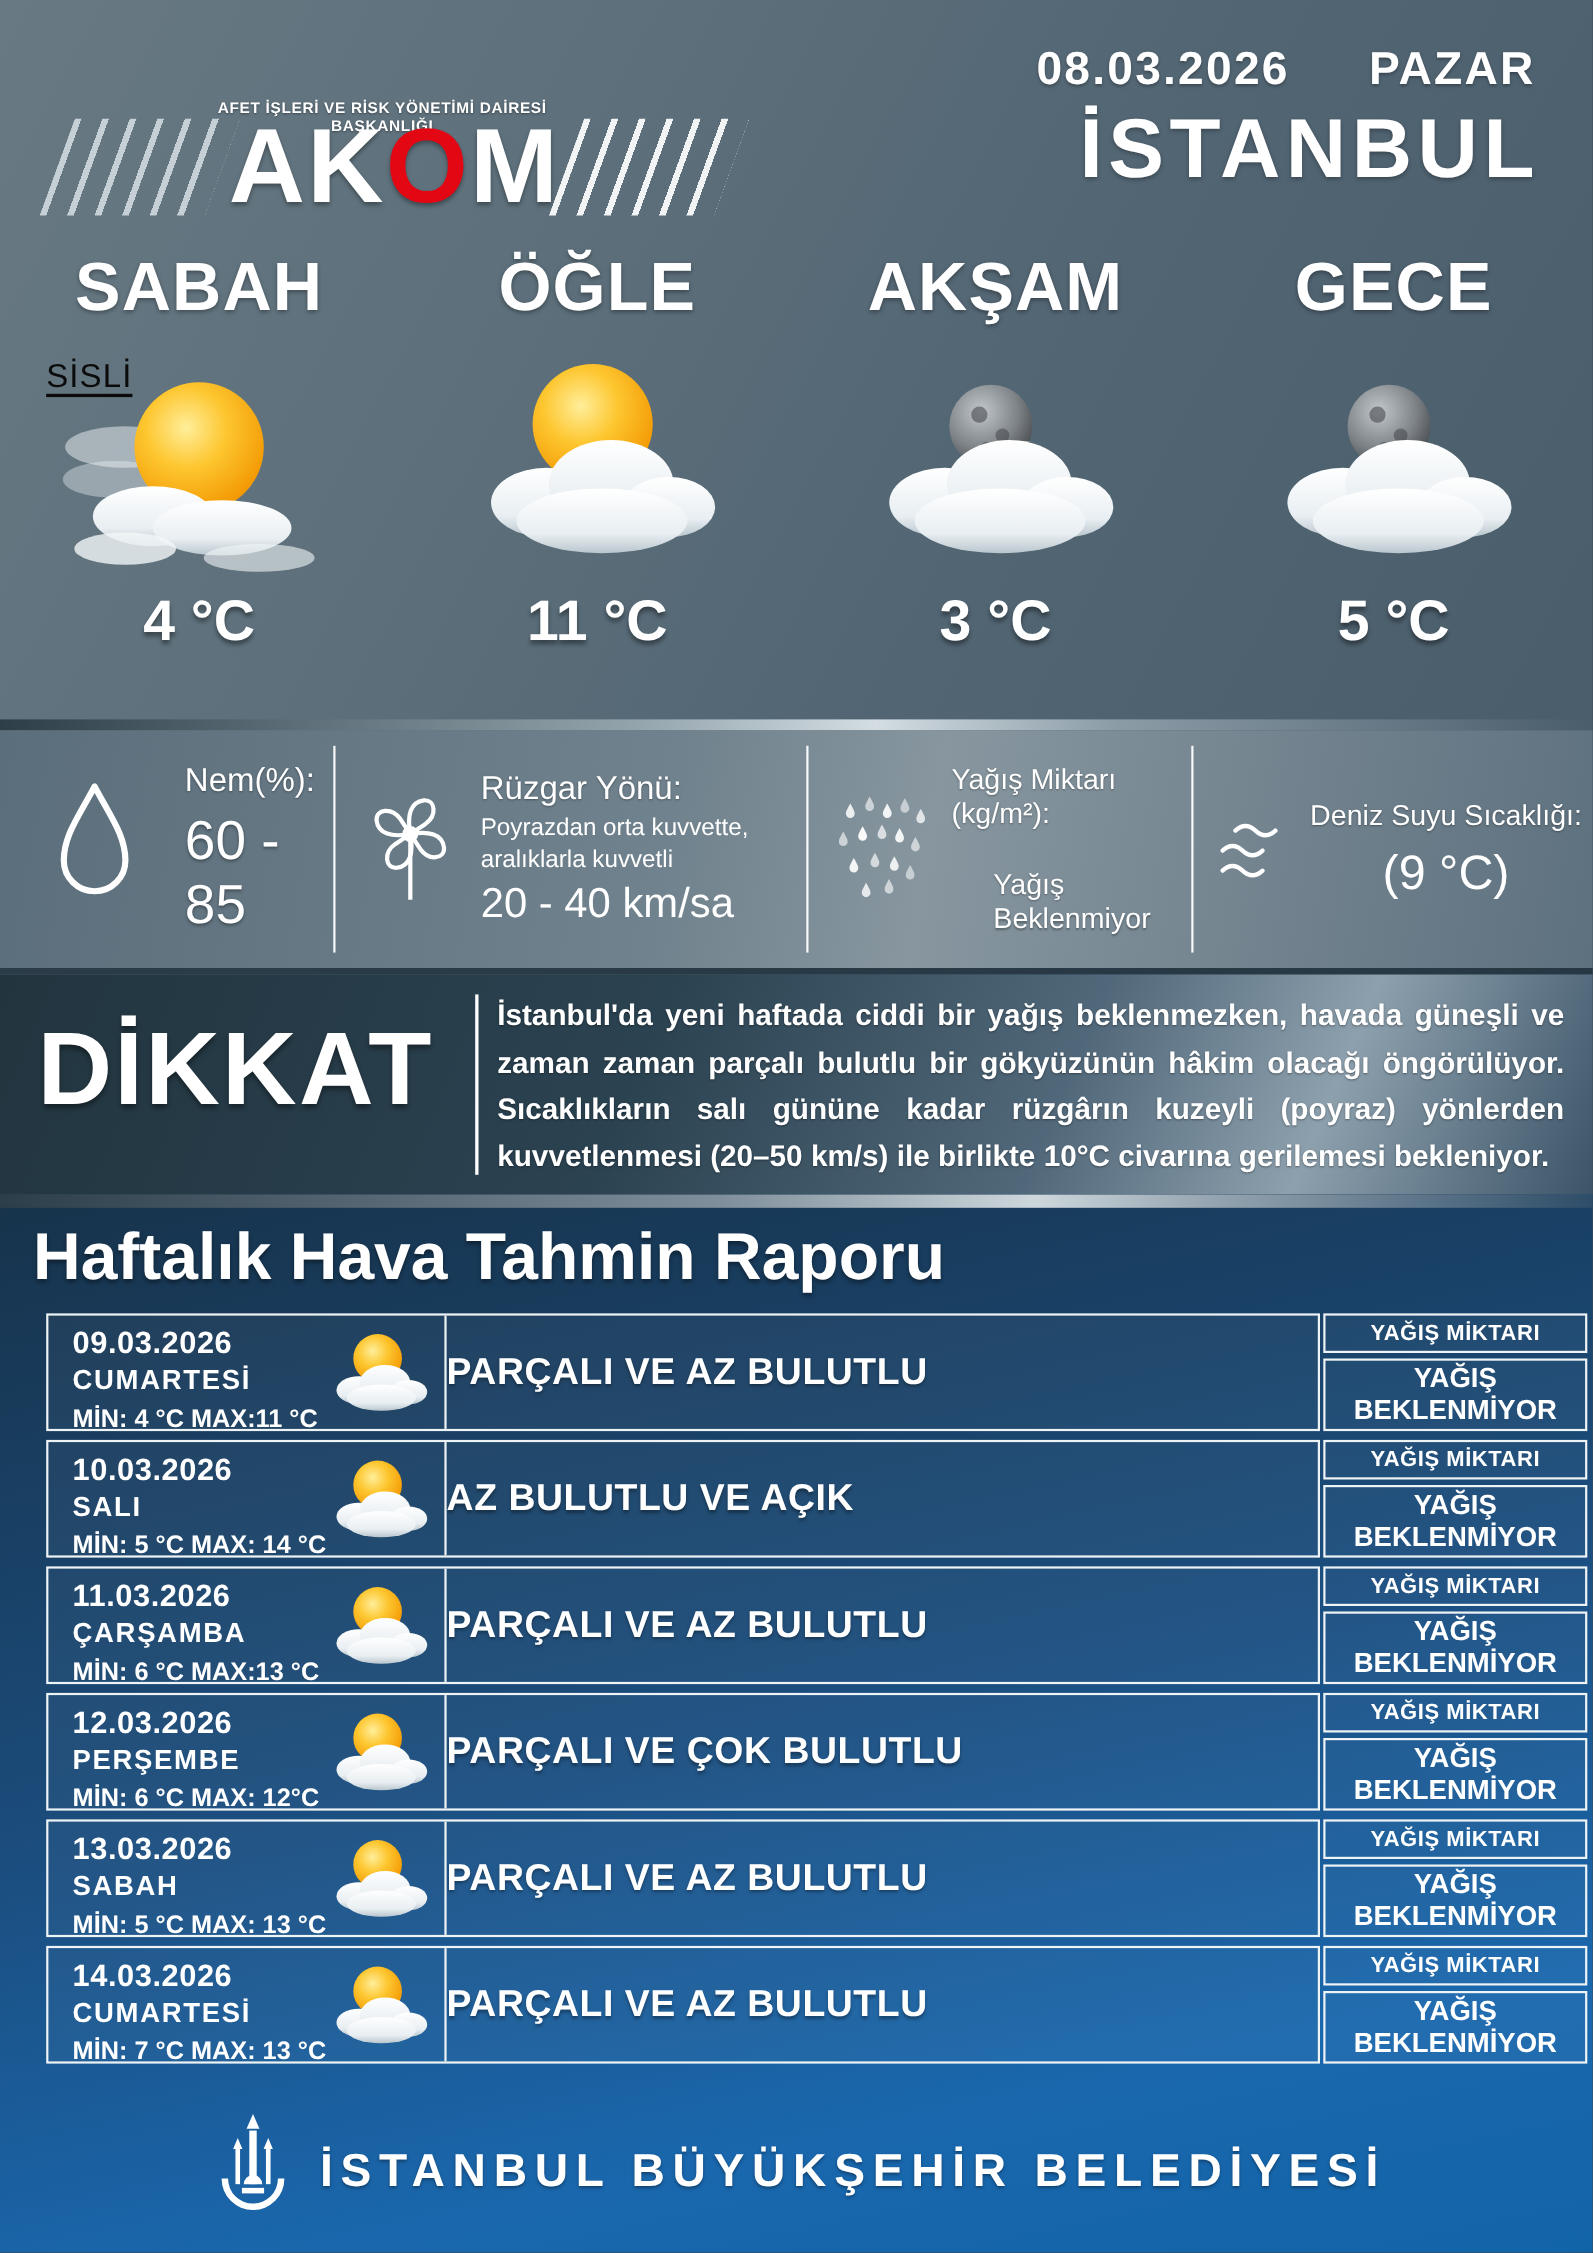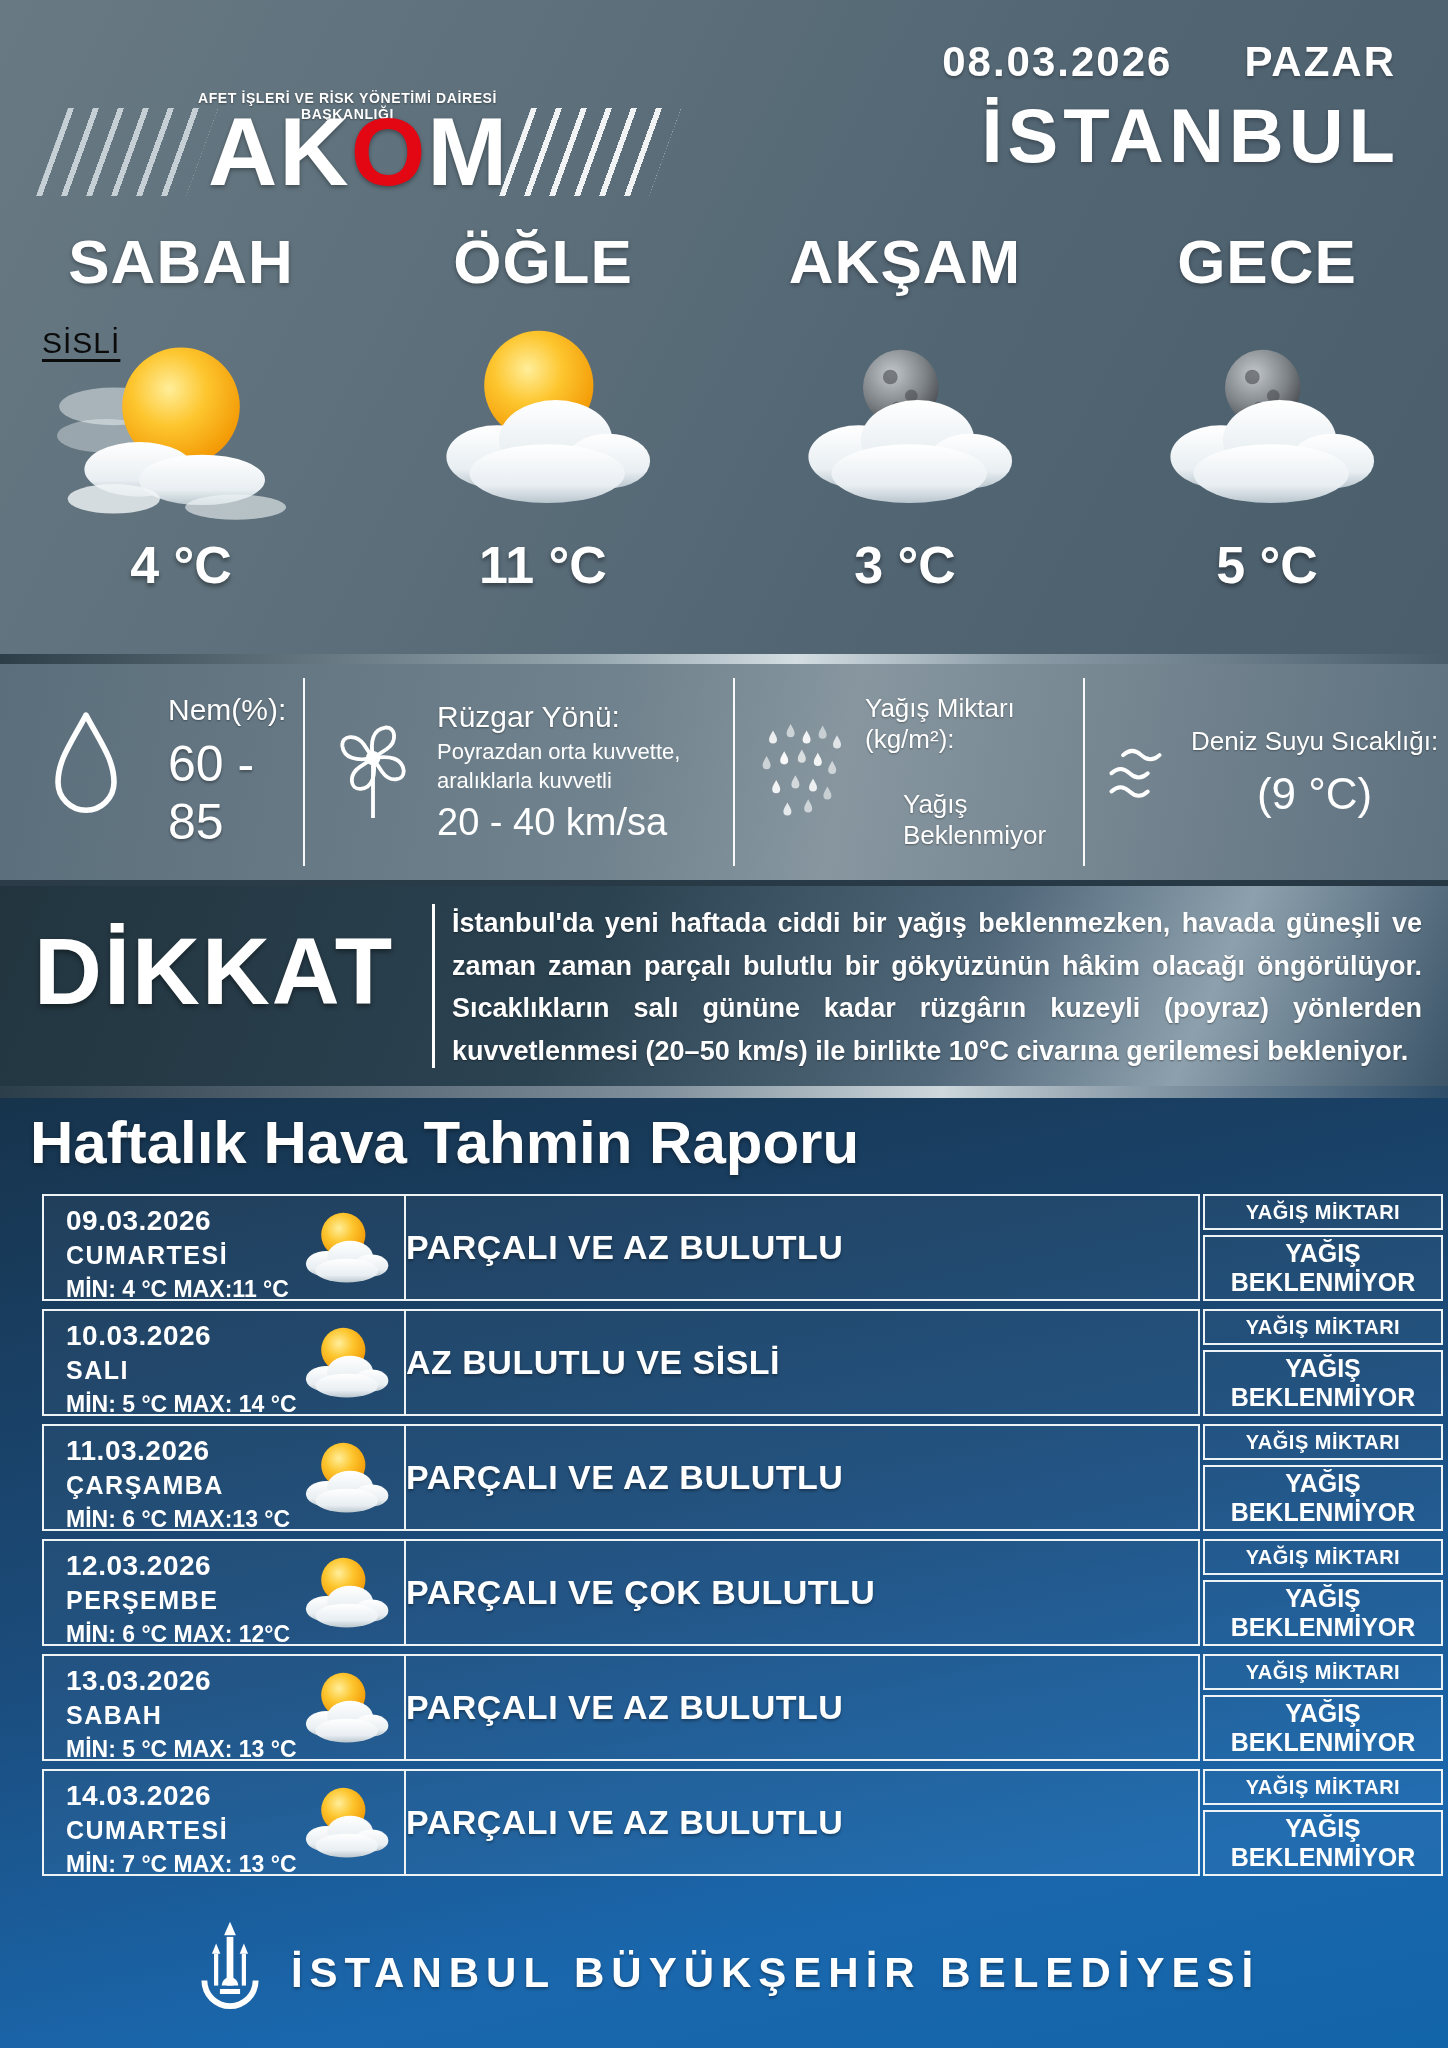--- a/index.html
+++ b/index.html
@@ -331,21 +331,21 @@
       <div class="wrow">
         <div class="row-main">
           <div class="cell-date">
             <div class="r-date">10.03.2026</div>
             <div class="r-day">SALI</div>
             <div class="r-minmax">MİN: 5 °C MAX: 14 °C</div>
             <svg class="r-icon">
                 <use href="#sym-sun-cloud"></use>
               </svg>
           </div>
-          <div class="cell-cond">AZ BULUTLU VE SİSLİ</div>
+          <div class="cell-cond">AZ BULUTLU VE AÇIK</div>
         </div>
         <div class="cell-rain">
           <div class="rain-h">YAĞIŞ MİKTARI</div>
           <div class="rain-v">YAĞIŞ BEKLENMİYOR</div>
         </div>
       </div>
 
       <div class="wrow">
         <div class="row-main">
           <div class="cell-date">

